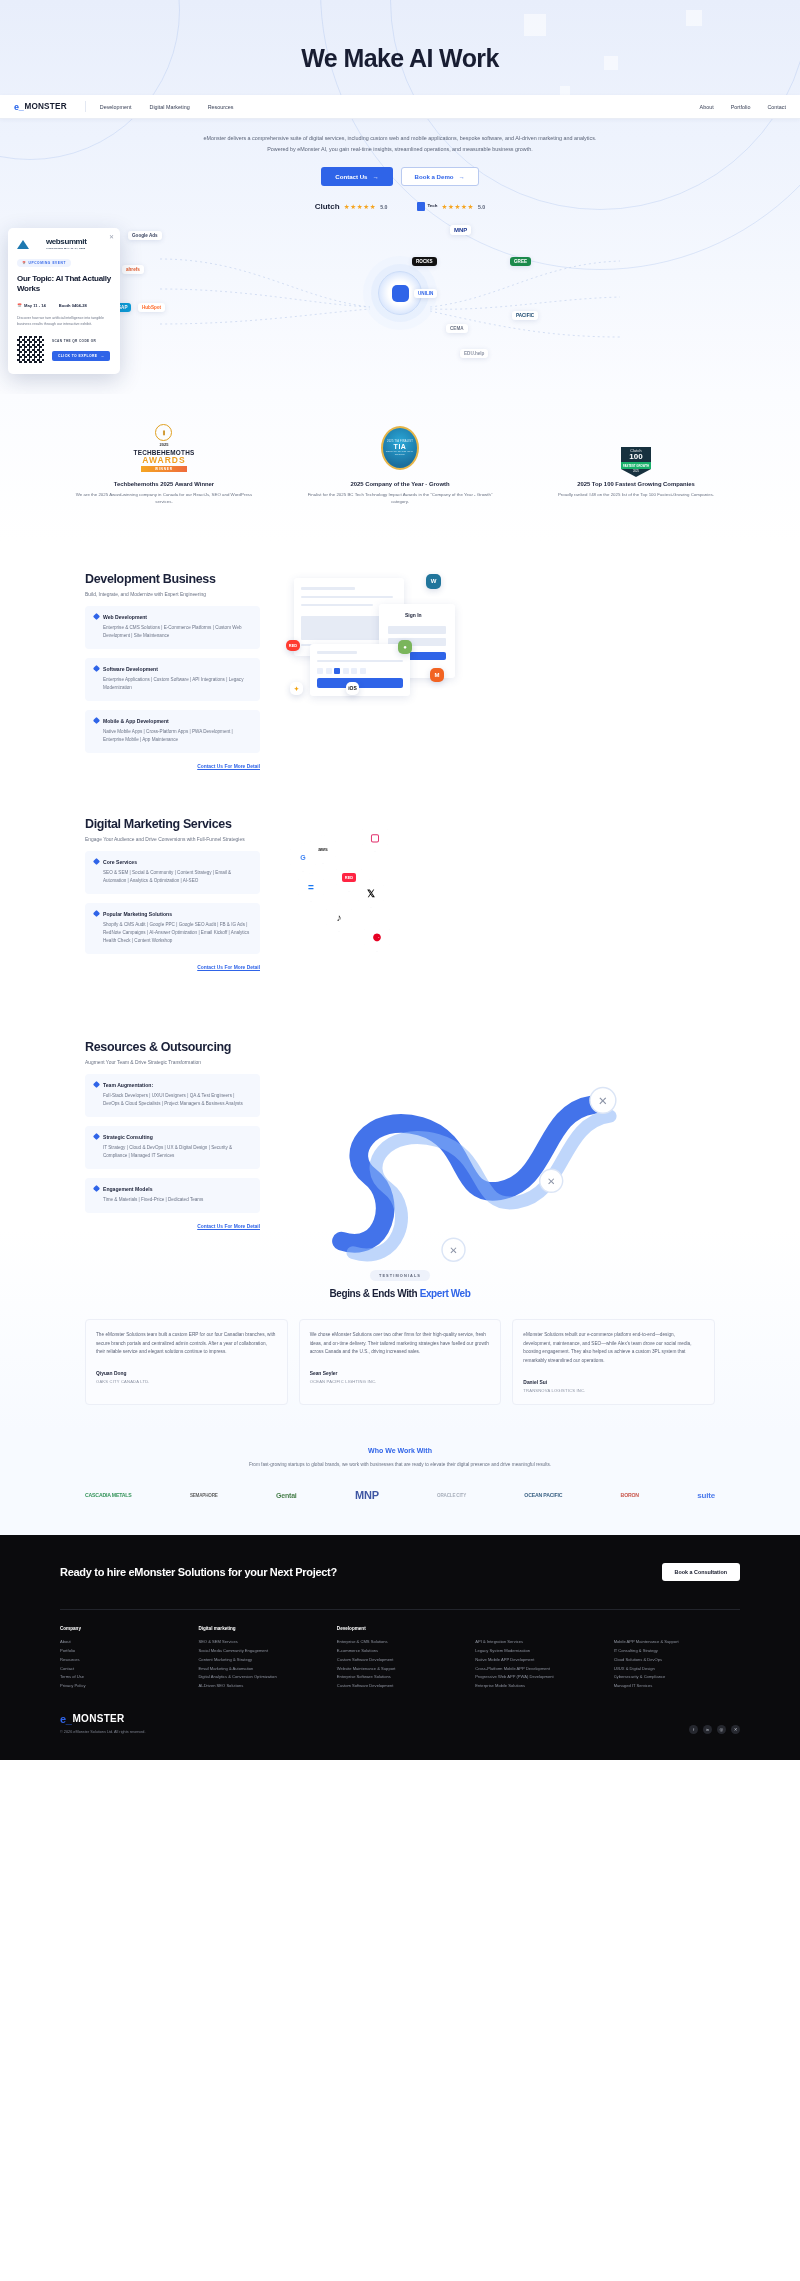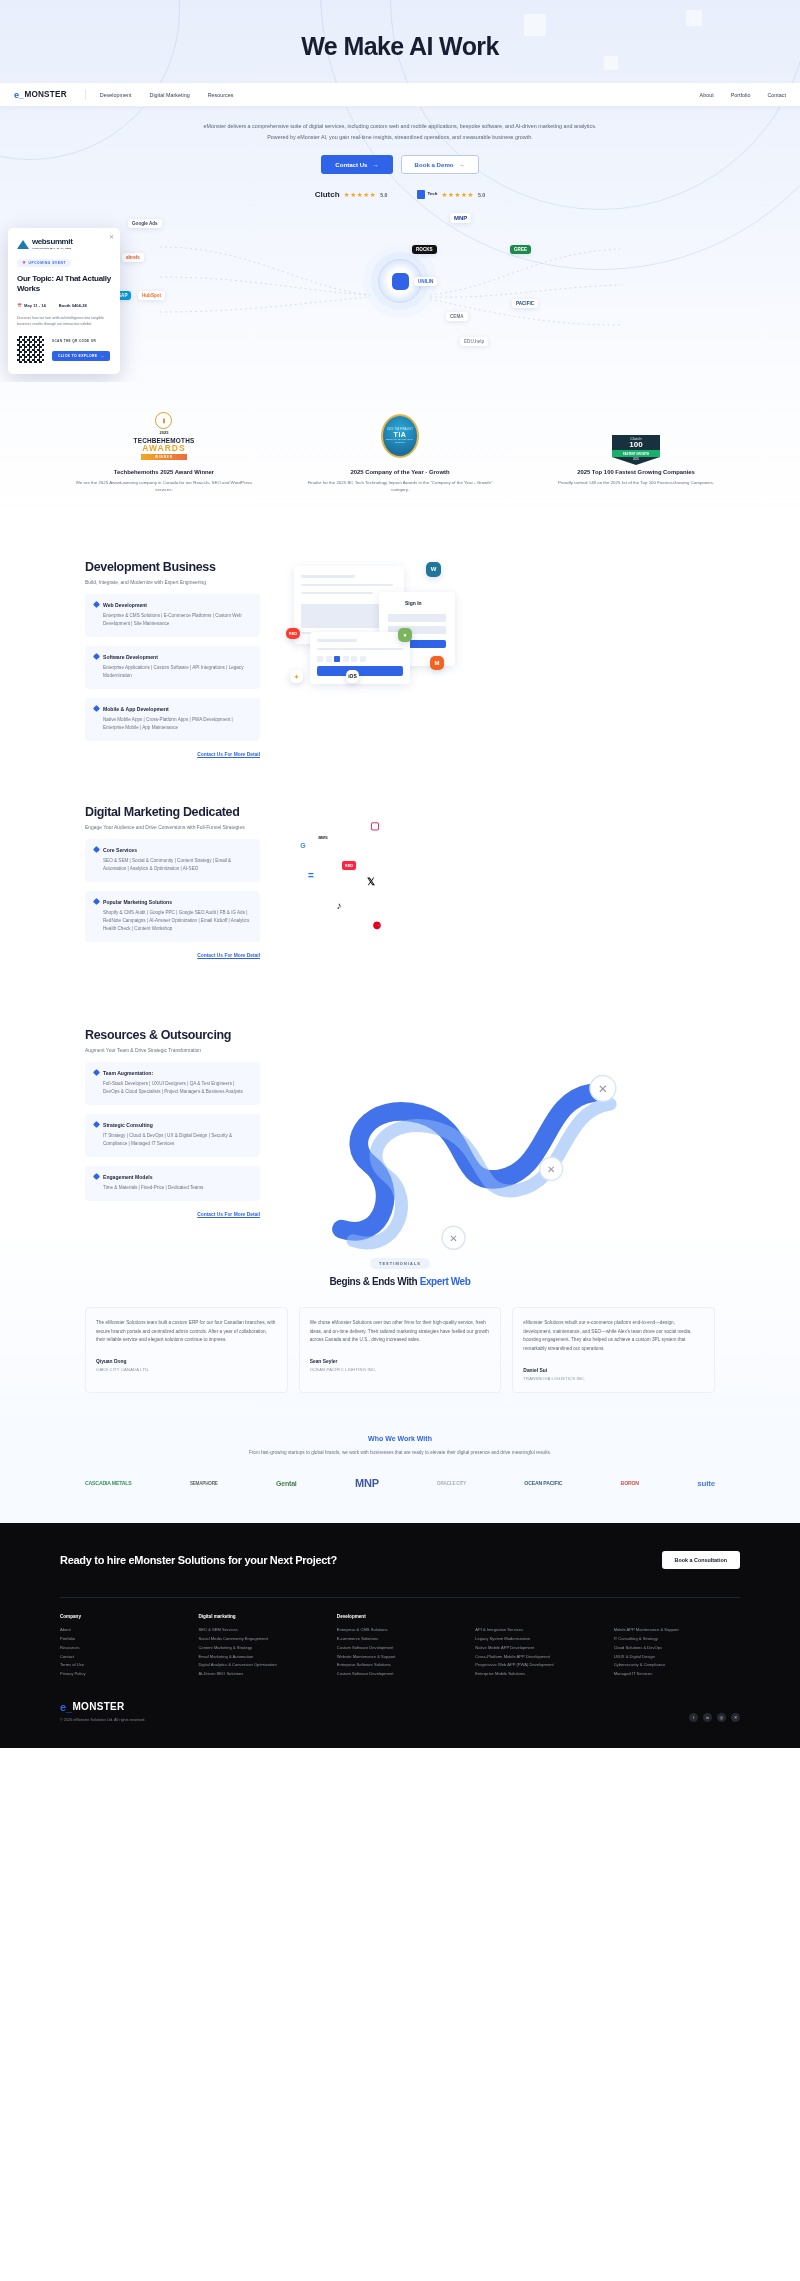--- a/index.html
+++ b/index.html
@@ -8,21 +8,21 @@
     font-family:"Liberation Sans", sans-serif;
     background:#ffffff; color:#1b2034;
     -webkit-font-smoothing:antialiased;
   }
   .page { width:800px; position:relative; overflow:hidden; }
 
   
   .hero {
     position:relative;
     background:linear-gradient(180deg,#e8eefb 0%,#eef3fd 35%,#f5f8fe 70%,#fbfcff 100%);
-    padding-top:32px;
+    padding-top:44px;
     overflow:hidden;
   }
   .hero-deco { position:absolute; border-radius:50%; border:1px solid rgba(160,185,235,.30); }
   .d1 { width:420px; height:420px; left:390px; top:-210px; }
   .d2 { width:560px; height:560px; left:320px; top:-290px; }
   .d3 { width:300px; height:300px; left:-120px; top:-140px; }
   .hero-sq { position:absolute; background:rgba(255,255,255,.55); }
   .s1{width:22px;height:22px;left:524px;top:14px;}
   .s2{width:14px;height:14px;left:604px;top:56px;}
   .s3{width:16px;height:16px;left:686px;top:10px;}
@@ -111,21 +111,21 @@
   .tb-aw { font-size:8.5px; font-weight:700; color:#f0a022; letter-spacing:1px; line-height:1; }
   .tb-ribbon { background:linear-gradient(90deg,#f5a623,#ef6b3c); color:#fff; font-size:3.2px;
                font-weight:700; padding:1px 0; width:46px; margin:1.5px auto 0; letter-spacing:.8px;}
   .tia-badge { width:38px;height:44px;border-radius:50%;
     background:radial-gradient(circle at 50% 35%, #2aa8d8, #1a6f9e 75%);
     border:2px solid #e5b54a; display:flex;flex-direction:column;
     align-items:center;justify-content:center;color:#fff; }
   .tia-top{font-size:2.6px;letter-spacing:.2px;opacity:.85;}
   .tia-main{font-size:7px;font-weight:800;letter-spacing:.5px;}
   .tia-sub{font-size:2.3px;opacity:.8;text-align:center;line-height:1.2;}
-  .clutch-badge{width:48px;margin-top:28px;}
+  .clutch-badge{width:30px;margin-top:28px;}
   .cl-top{background:#17313f;color:#fff;text-align:center;padding:2px 0 1px;}
   .cl-name{font-size:3.6px;letter-spacing:.2px;}
   .cl-num{font-size:8px;font-weight:800;line-height:1;}
   .cl-green{background:#18b06b;color:#fff;font-size:2.8px;text-align:center;padding:1.5px 0;font-weight:700;}
   .cl-point{background:#17313f;color:#fff;font-size:2.6px;text-align:center;padding:1px 0 4px;
             clip-path:polygon(0 0,100% 0,50% 100%);}
   .award-title { font-size:5.9px; font-weight:700; color:#1a2038; margin-top:7px; }
   .award-desc { font-size:4.4px; color:#6b7384; line-height:1.65; margin-top:4px; }
 
   
@@ -214,21 +214,21 @@
   .fsoc span { width:9px;height:9px;border-radius:50%;background:#26282f;color:#b9bdc7;
                font-size:4.4px;display:flex;align-items:center;justify-content:center; }
 
   
   .popup {
     position:absolute; left:8px; top:228px; width:112px; background:#fff;
     border-radius:5px; box-shadow:0 6px 22px rgba(25,45,95,.20); z-index:40;
     padding:10px 9px 11px;
   }
   .pop-close { position:absolute; right:6px; top:5px; font-size:6px; color:#9aa1b1; cursor:pointer; }
-  .ws-logo { display:flex; align-items:center; gap:3px; }
+  .ws-logo { display:flex; align-items:center; gap:17px; }
   .ws-tri { width:0;height:0;border-left:6px solid transparent;border-right:6px solid transparent;
             border-bottom:9px solid #1e79b0; }
   .ws-txt .ws-n { font-size:8px; font-weight:700; color:#14263c; letter-spacing:-.4px; line-height:1; }
   .ws-txt .ws-s { font-size:2.5px; font-weight:700; color:#33475f; letter-spacing:.15px; margin-top:1px; }
   .pop-tag { display:inline-flex; align-items:center; gap:2px; background:#eef3fe; color:#2f64e8;
              font-size:3.2px; font-weight:700; letter-spacing:.6px; padding:2px 5px;
              border-radius:7px; margin-top:9px; }
   .pop-h { font-size:8px; font-weight:800; color:#121a30; line-height:1.3; margin-top:6px; letter-spacing:-.3px;}
   .pop-meta { display:flex; gap:13px; margin-top:8px; }
   .pop-meta div { font-size:4.1px; font-weight:700; color:#1d2640; display:flex; align-items:center; gap:2px;}
@@ -482,21 +482,21 @@
         <div class="badge-ic" style="left:146px;top:96px;width:14px;height:14px;background:#f26322;">M</div>
         <div class="badge-ic" style="left:6px;top:110px;width:13px;height:13px;background:#fff;color:#f2a007;">✦</div>
         <div class="badge-ic" style="left:62px;top:110px;width:13px;height:13px;background:#fff;color:#111;font-size:5px;">iOS</div>
         <div class="badge-ic" style="left:2px;top:68px;width:14px;height:11px;background:#ff3b30;font-size:4px;">RED</div>
       </div>
     </div>
   </section>
 
   <section class="svc" style="padding-top:48px;">
     <div class="svc-left">
-      <div class="svc-h">Digital Marketing Dedicated</div>
+      <div class="svc-h">Digital Marketing Services</div>
       <div class="svc-sub">Engage Your Audience and Drive Conversions with Full-Funnel Strategies</div>
 
       <div class="svc-card">
         <div class="svc-card-head">
           <span class="dia"></span>
           <span class="svc-card-title">Core Services</span>
         </div>
         <div class="svc-card-body">SEO &amp; SEM | Social &amp; Community | Content Strategy | Email &amp; Automation | Analytics &amp; Optimization | AI-SEO</div>
       </div>
       <div class="svc-card">

